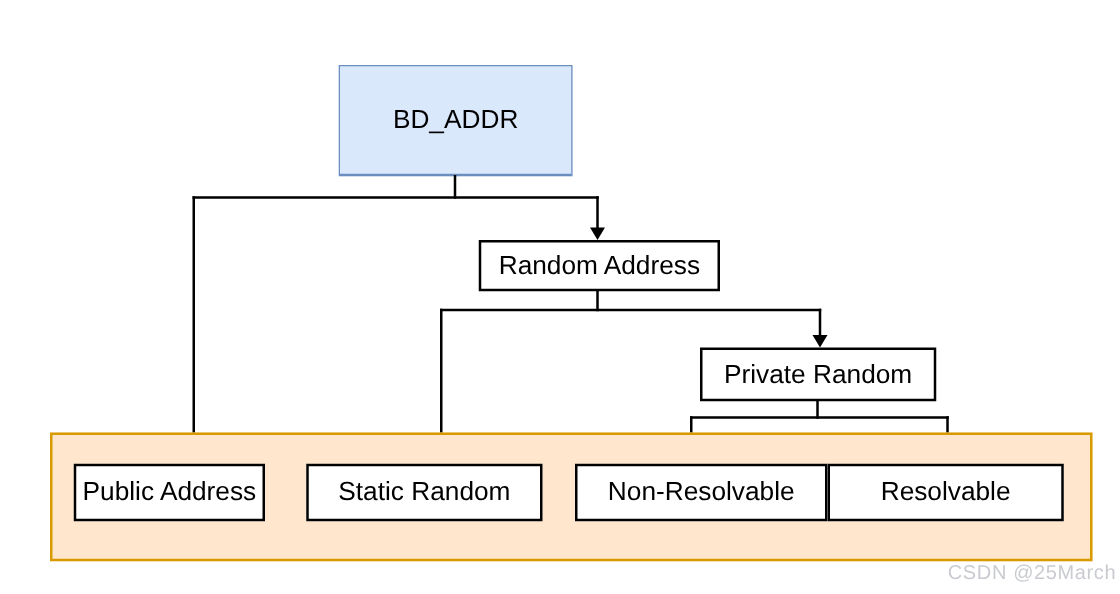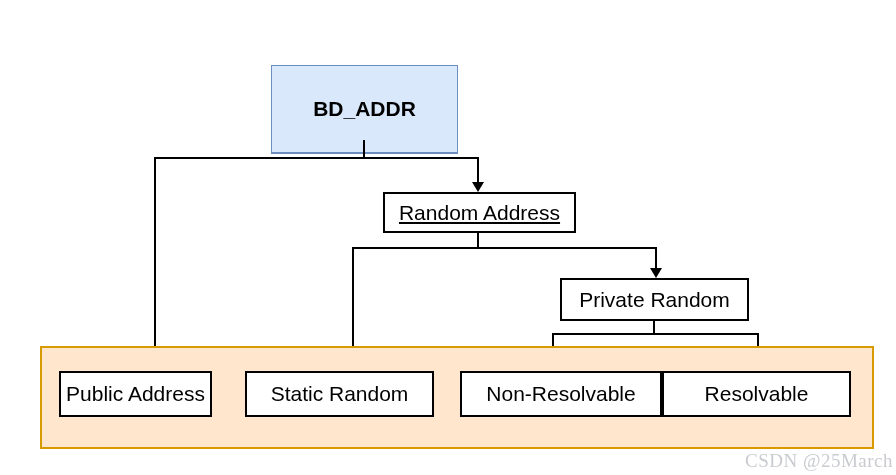--- a/index.html
+++ b/index.html
@@ -66,45 +66,44 @@
     width: 0;
     height: 0;
     border-left: 6px solid transparent;
     border-right: 6px solid transparent;
     border-top: 10px solid var(--connector, #000000);
   }
   .watermark {
     position: absolute;
     right: 3px;
     top: 450px;
-    font-size: 19px;
+    font-size: 16px;
     color: var(--watermark, #c9cbd0);
     letter-spacing: 0.5px;
-    font-family: Liberation Serif, serif;
   }
 </style>
 </head>
 <body>
 
 <div id="canvas">
 
-  <div class="root-box" style="left:271px; top:65px; width:187px; height:89px;font-weight:bold;">
+  <div class="root-box" style="left:271px; top:52px; width:187px; height:89px;">
     <div class="root-cell top">BD_ADDR</div>
   </div>
 
   <div class="v-line" style="left:363px; top:140px; height:19px;"></div>
   <div class="h-line" style="left:154px; top:157px; width:325px;"></div>
 
   <div class="v-line" style="left:154px; top:157px; height:205px;"></div>
   <div class="arrow-down" style="left:149px; top:361px;"></div>
 
   <div class="v-line" style="left:477px; top:157px; height:26px;"></div>
   <div class="arrow-down" style="left:472px; top:182px;"></div>
 
-  <div class="node leaf" style="left:383px; top:192px; width:193px; height:41px;text-decoration:underline;">Random Address</div>
+  <div class="node leaf" style="left:383px; top:192px; width:193px; height:41px;">Random Address</div>
 
   <div class="v-line" style="left:477px; top:232px; height:17px;"></div>
   <div class="h-line" style="left:352px; top:247px; width:305px;"></div>
 
   <div class="v-line" style="left:352px; top:247px; height:115px;"></div>
   <div class="arrow-down" style="left:347px; top:361px;"></div>
 
   <div class="v-line" style="left:655px; top:247px; height:22px;"></div>
   <div class="arrow-down" style="left:650px; top:268px;"></div>
 

